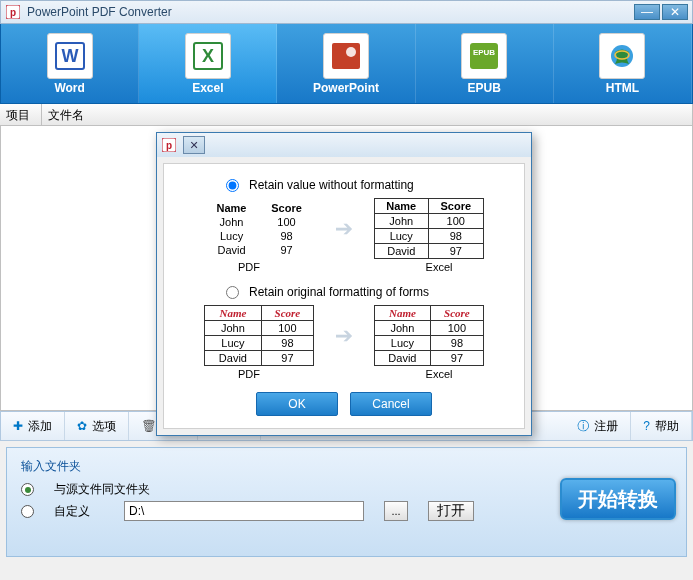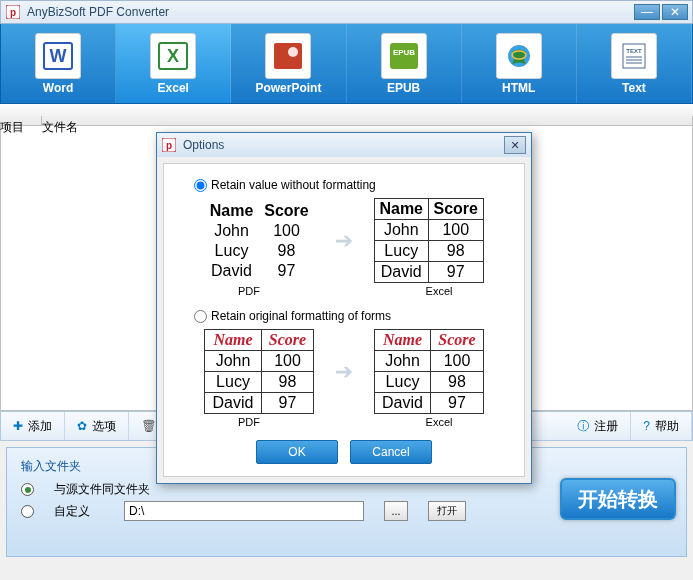--- a/index.html
+++ b/index.html
@@ -9,51 +9,51 @@
 .titlebar .logo { width: 16px; height: 16px; margin-right: 6px; display:flex; align-items:center; justify-content:center; }
 .titlebar .title { font-size: 12px; color: #2a4a6a; flex: 1; }
 .titlebar .winbtn { width: 26px; height: 16px; margin-left: 2px; background: linear-gradient(#7fb8e0,#4a90c8); border: 1px solid #3a78a0; color: #fff; font-size: 12px; display: flex; align-items: center; justify-content: center; cursor: pointer; }
 
 .tabstrip { height: 80px; background: linear-gradient(#3fa0e0, #1878c8); display: flex; border: 1px solid #0a60a8; border-top: none; }
 .tab { flex: 1; display: flex; flex-direction: column; align-items: center; justify-content: center; color: #fff; font-size: 12px; font-weight: bold; cursor: pointer; border-right: 1px solid rgba(255,255,255,0.15); }
 .tab.selected { background: linear-gradient(#5abcf5, #1c8cdc); }
 .tab .iconwrap { width: 46px; height: 46px; background: #fff; border-radius: 3px; border: 1px solid #d0d0d0; display:flex; align-items:center; justify-content:center; margin-bottom: 2px; }
 
 .colheader { height: 22px; background: linear-gradient(#fdfdfd,#e8e8e8); border-bottom: 1px solid #c0c0c0; display: flex; font-size: 12px; }
-.colheader .col { border-right: 1px solid #c0c0c0; padding: 3px 0; margin-top: 12px; }
+.colheader .col { border-right: 1px solid #c0c0c0; padding: 3px 6px; }
 .colheader .col:first-child { width: 42px; }
 
 .listarea { height: 285px; background: #fff; border: 1px solid #c0c0c0; border-top:none; }
 
 .toolbar { height: 30px; background: linear-gradient(#f8fbff,#e4eef8); border: 1px solid #b0c8e0; display: flex; align-items: center; font-size: 12px; }
 .toolbar .tbtn { height: 28px; padding: 0 12px; display: flex; align-items: center; cursor: pointer; border-right: 1px solid #c8d8e8; gap:5px; }
 .toolbar .spacer { flex: 1; }
 .toolbar .gear { color:#0078c8; }
 .toolbar .trash { color:#555; }
 
 .outpanel { background: linear-gradient(#e8f2fc,#c8dff4); border: 1px solid #9cc0e0; margin: 6px; padding: 10px 14px; font-size: 12px; position: relative; height: 110px; }
 .outpanel .ptitle { color: #0a5098; font-weight: normal; margin-bottom: 6px; }
 .outpanel .radio-row { display: flex; align-items: center; margin: 3px 0; gap: 20px; }
 .outpanel input[type=text] { width: 240px; height: 20px; font-size: 12px; padding: 0 4px; border: 1px solid #888; background: #fff; }
 .outpanel .browse { width: 24px; height: 20px; border: 1px solid #888; background: linear-gradient(#fdfdfd,#e0e0e0); font-size: 11px; cursor: pointer; }
-.outpanel .open { height: 20px; padding: 0 8px; border: 1px solid #888; background: linear-gradient(#fdfdfd,#e0e0e0); font-size: 10px; cursor: pointer; }
+.outpanel .open { height: 20px; padding: 0 8px; border: 1px solid #888; background: linear-gradient(#fdfdfd,#e0e0e0); font-size: 14px; cursor: pointer; }
 .startbtn { position: absolute; right: 10px; top: 30px; width: 116px; height: 42px; background: linear-gradient(#58b0ec,#1878c8); border: 2px solid #2a8cd0; border-radius: 6px; color: #fff; font-size: 20px; font-weight: bold; display: flex; align-items: center; justify-content: center; cursor: pointer; box-shadow: 0 0 4px rgba(0,0,0,0.3);}
 
 
 .modal { position: absolute; left: 156px; top: 132px; width: 376px; background: #f0f0f0; border: 1px solid #3a7ab0; box-shadow: 3px 3px 10px rgba(0,0,0,0.35); z-index: 10; font-size: 12px; }
 .modal .mtitle { height: 24px; background: linear-gradient(#eef4fa,#d4e4f2); display: flex; align-items: center; padding: 0 5px; }
 .modal .mtitle .mlogo { width: 15px; height: 15px; margin-right: 6px; }
 .modal .mtitle .mtext { flex: 1; color: #2a4a6a; }
 .modal .mtitle .mclose { width: 22px; height: 18px; border: 1px solid #6a8aaa; background: linear-gradient(#d8e8f4,#b8d0e4); display:flex; align-items:center; justify-content:center; color:#335; cursor:pointer; font-size:11px;}
 .modal .mbody { background: #fff; margin: 6px; padding: 14px 30px 12px; border: 1px solid #d0d0d0; }
-.modal .opt { display: flex; align-items: center; gap: 4px; margin-bottom: 6px; }
+.modal .opt { display: flex; align-items: center; gap: 10px; margin-bottom: 6px; margin-left: 32px; }
 .modal .opt input[type=radio] { width: 13px; height: 13px; }
 .modal .samples { display: flex; justify-content: space-around; align-items: center; margin-bottom: 2px; }
 .modal .sample { width: 110px; }
-.modal .sampletable { width: 100%; border-collapse: collapse; font-size: 16px; }
+.modal .sampletable { width: 100%; border-collapse: collapse; font-size: 11px; }
 .modal .sampletable th, .modal .sampletable td { text-align: center; padding: 1px 4px; }
 .modal .bordered th, .modal .bordered td { border: 1px solid #333; }
 .modal .thRed { color: #c02030; font-family: serif; font-style: italic; }
 .modal .arrow { color: #c8d4e0; font-size: 22px; }
 .modal .caps { display: flex; justify-content: space-between; margin-bottom: 12px; font-size: 11px; }
 .modal .caps span { width: 110px; text-align: center; }
 .modal .mbtns { display: flex; justify-content: center; gap: 12px; margin-top: 10px; }
 .modal .mbtn { width: 82px; height: 24px; background: linear-gradient(#4aa8e8,#1c7cc8); border: 1px solid #1468b0; color: #fff; font-size: 12px; cursor: pointer; border-radius: 2px;}
 
 .radiodot { width:13px; height:13px; border:1px solid #555; border-radius:50%; display:inline-flex; align-items:center; justify-content:center; background:#fff;}
@@ -63,21 +63,21 @@
 </head>
 <body>
 
 <div class="titlebar">
   <span class="logo">
     <svg width="14" height="14">
         <rect width="14" height="14" rx="2" fill="#fff" stroke="#c02030"></rect>
         <text x="7" y="11" text-anchor="middle" font-size="10" fill="#c02030" font-weight="bold">p</text>
       </svg>
   </span>
-  <span class="title">AnyBizSoft PDF Converter</span>
+  <span class="title">PowerPoint PDF Converter</span>
   <span class="winbtn">—</span>
   <span class="winbtn">✕</span>
 </div>
 
 <div class="tabstrip">
   <div class="tab">
     <div class="iconwrap">
         <svg width="34" height="30">
           <rect x="3" y="2" width="28" height="26" rx="2" fill="#fff" stroke="#2a5bb8" stroke-width="2"></rect>
           <text x="17" y="21" text-anchor="middle" font-size="18" font-weight="bold" fill="#2a5bb8" font-family="serif">W</text>
@@ -114,32 +114,20 @@
   </div>
   <div class="tab">
     <div class="iconwrap">
         <svg width="34" height="30">
           <circle cx="17" cy="15" r="11" fill="#3aa0e0"></circle>
           <path d="M10 11 Q17 6 24 11 Q20 17 24 23 Q17 20 10 23 Q14 17 10 11" fill="#2f8b3a"></path>
           <ellipse cx="17" cy="14" rx="7" ry="4" fill="none" stroke="#f0c040" stroke-width="1.5"></ellipse>
         </svg>
       </div>
     <span>HTML</span>
-  </div>
-  <div class="tab">
-    <div class="iconwrap">
-        <svg width="34" height="30">
-          <rect x="6" y="3" width="22" height="24" fill="#fff" stroke="#4a6a8a"></rect>
-          <text x="17" y="12" text-anchor="middle" font-size="6" fill="#4a6a8a">TEXT</text>
-          <line x1="9" y1="16" x2="25" y2="16" stroke="#4a6a8a"></line>
-          <line x1="9" y1="19" x2="25" y2="19" stroke="#4a6a8a"></line>
-          <line x1="9" y1="22" x2="25" y2="22" stroke="#4a6a8a"></line>
-        </svg>
-      </div>
-    <span>Text</span>
   </div>
 </div>
 
 <div class="colheader">
   <div class="col">项目</div>
   <div class="col" style="flex:1">文件名</div>
 </div>
 <div class="listarea"></div>
 
 <div class="toolbar">
@@ -187,21 +175,20 @@
 </div>
 
 <div class="modal">
   <div class="mtitle">
     <span class="mlogo">
         <svg width="14" height="14">
           <rect width="14" height="14" rx="2" fill="#fff" stroke="#c02030"></rect>
           <text x="7" y="11" text-anchor="middle" font-size="10" fill="#c02030" font-weight="bold">p</text>
         </svg>
       </span>
-    <span class="mtext">Options</span>
     <span class="mclose">✕</span>
   </div>
   <div class="mbody">
 
     <div class="opt">
       <input type="radio" checked="" style="">
       <span>Retain value without formatting</span>
     </div>
     <div class="samples">
       <div class="sample">

